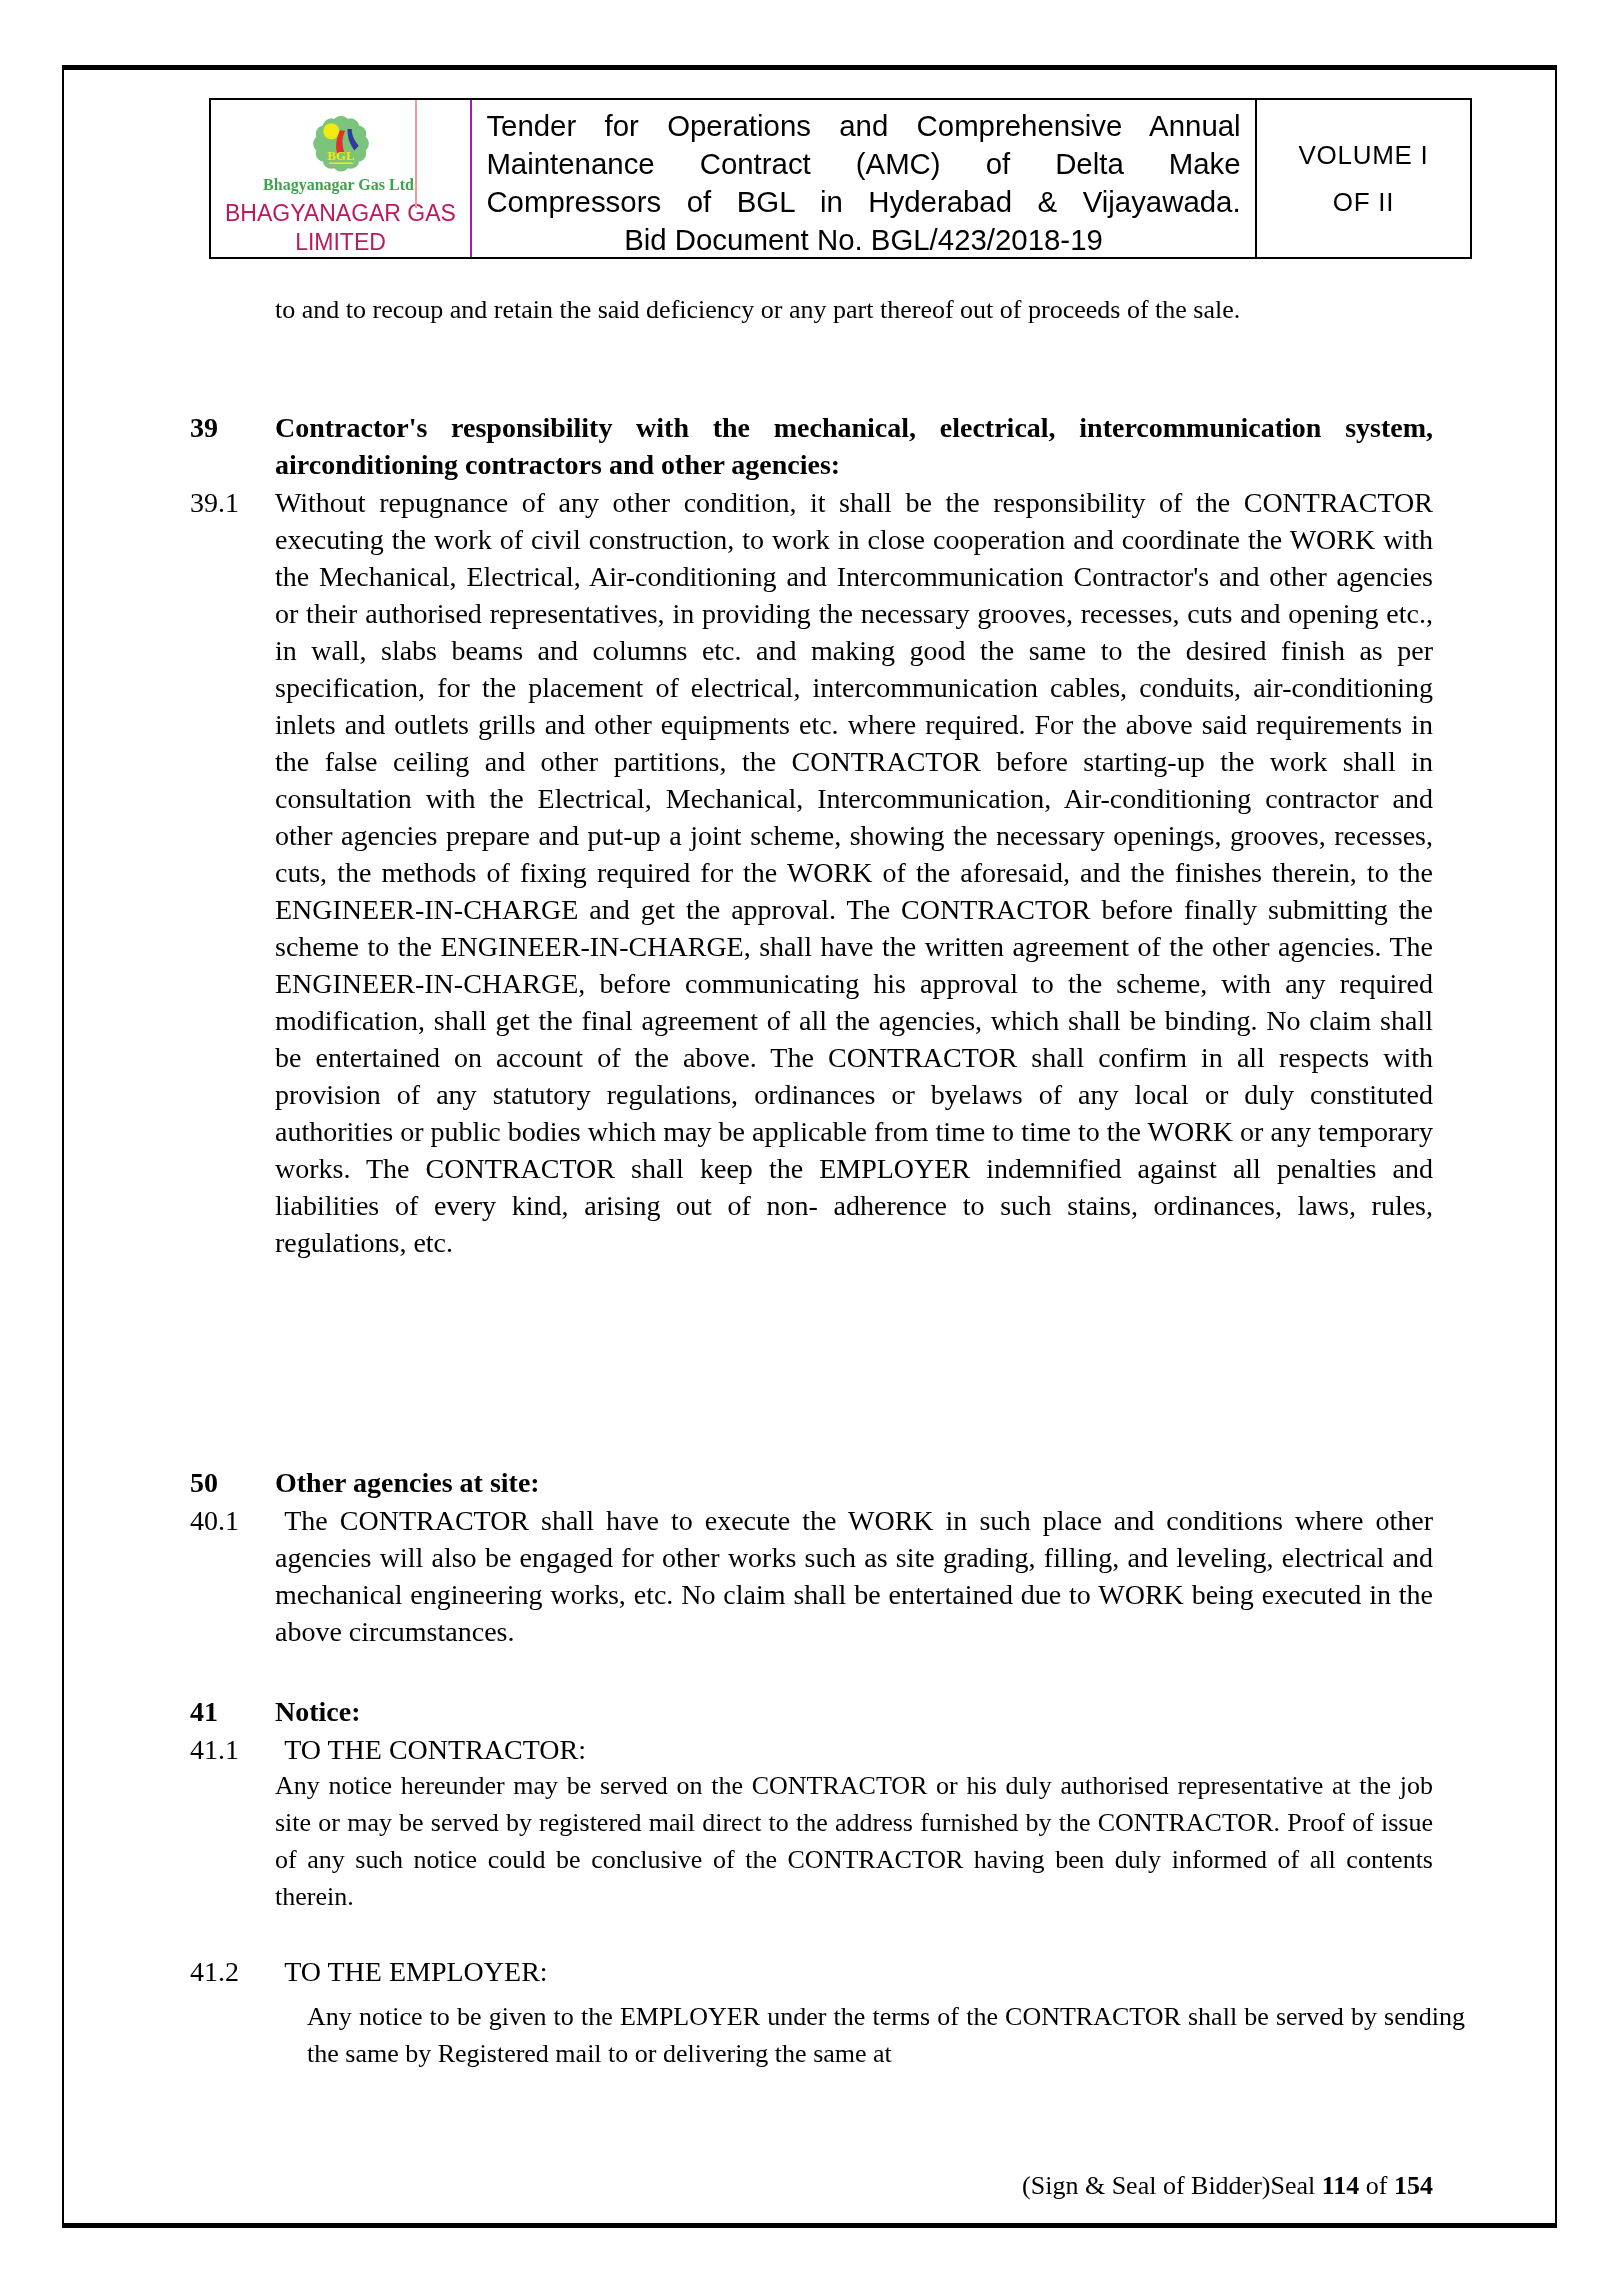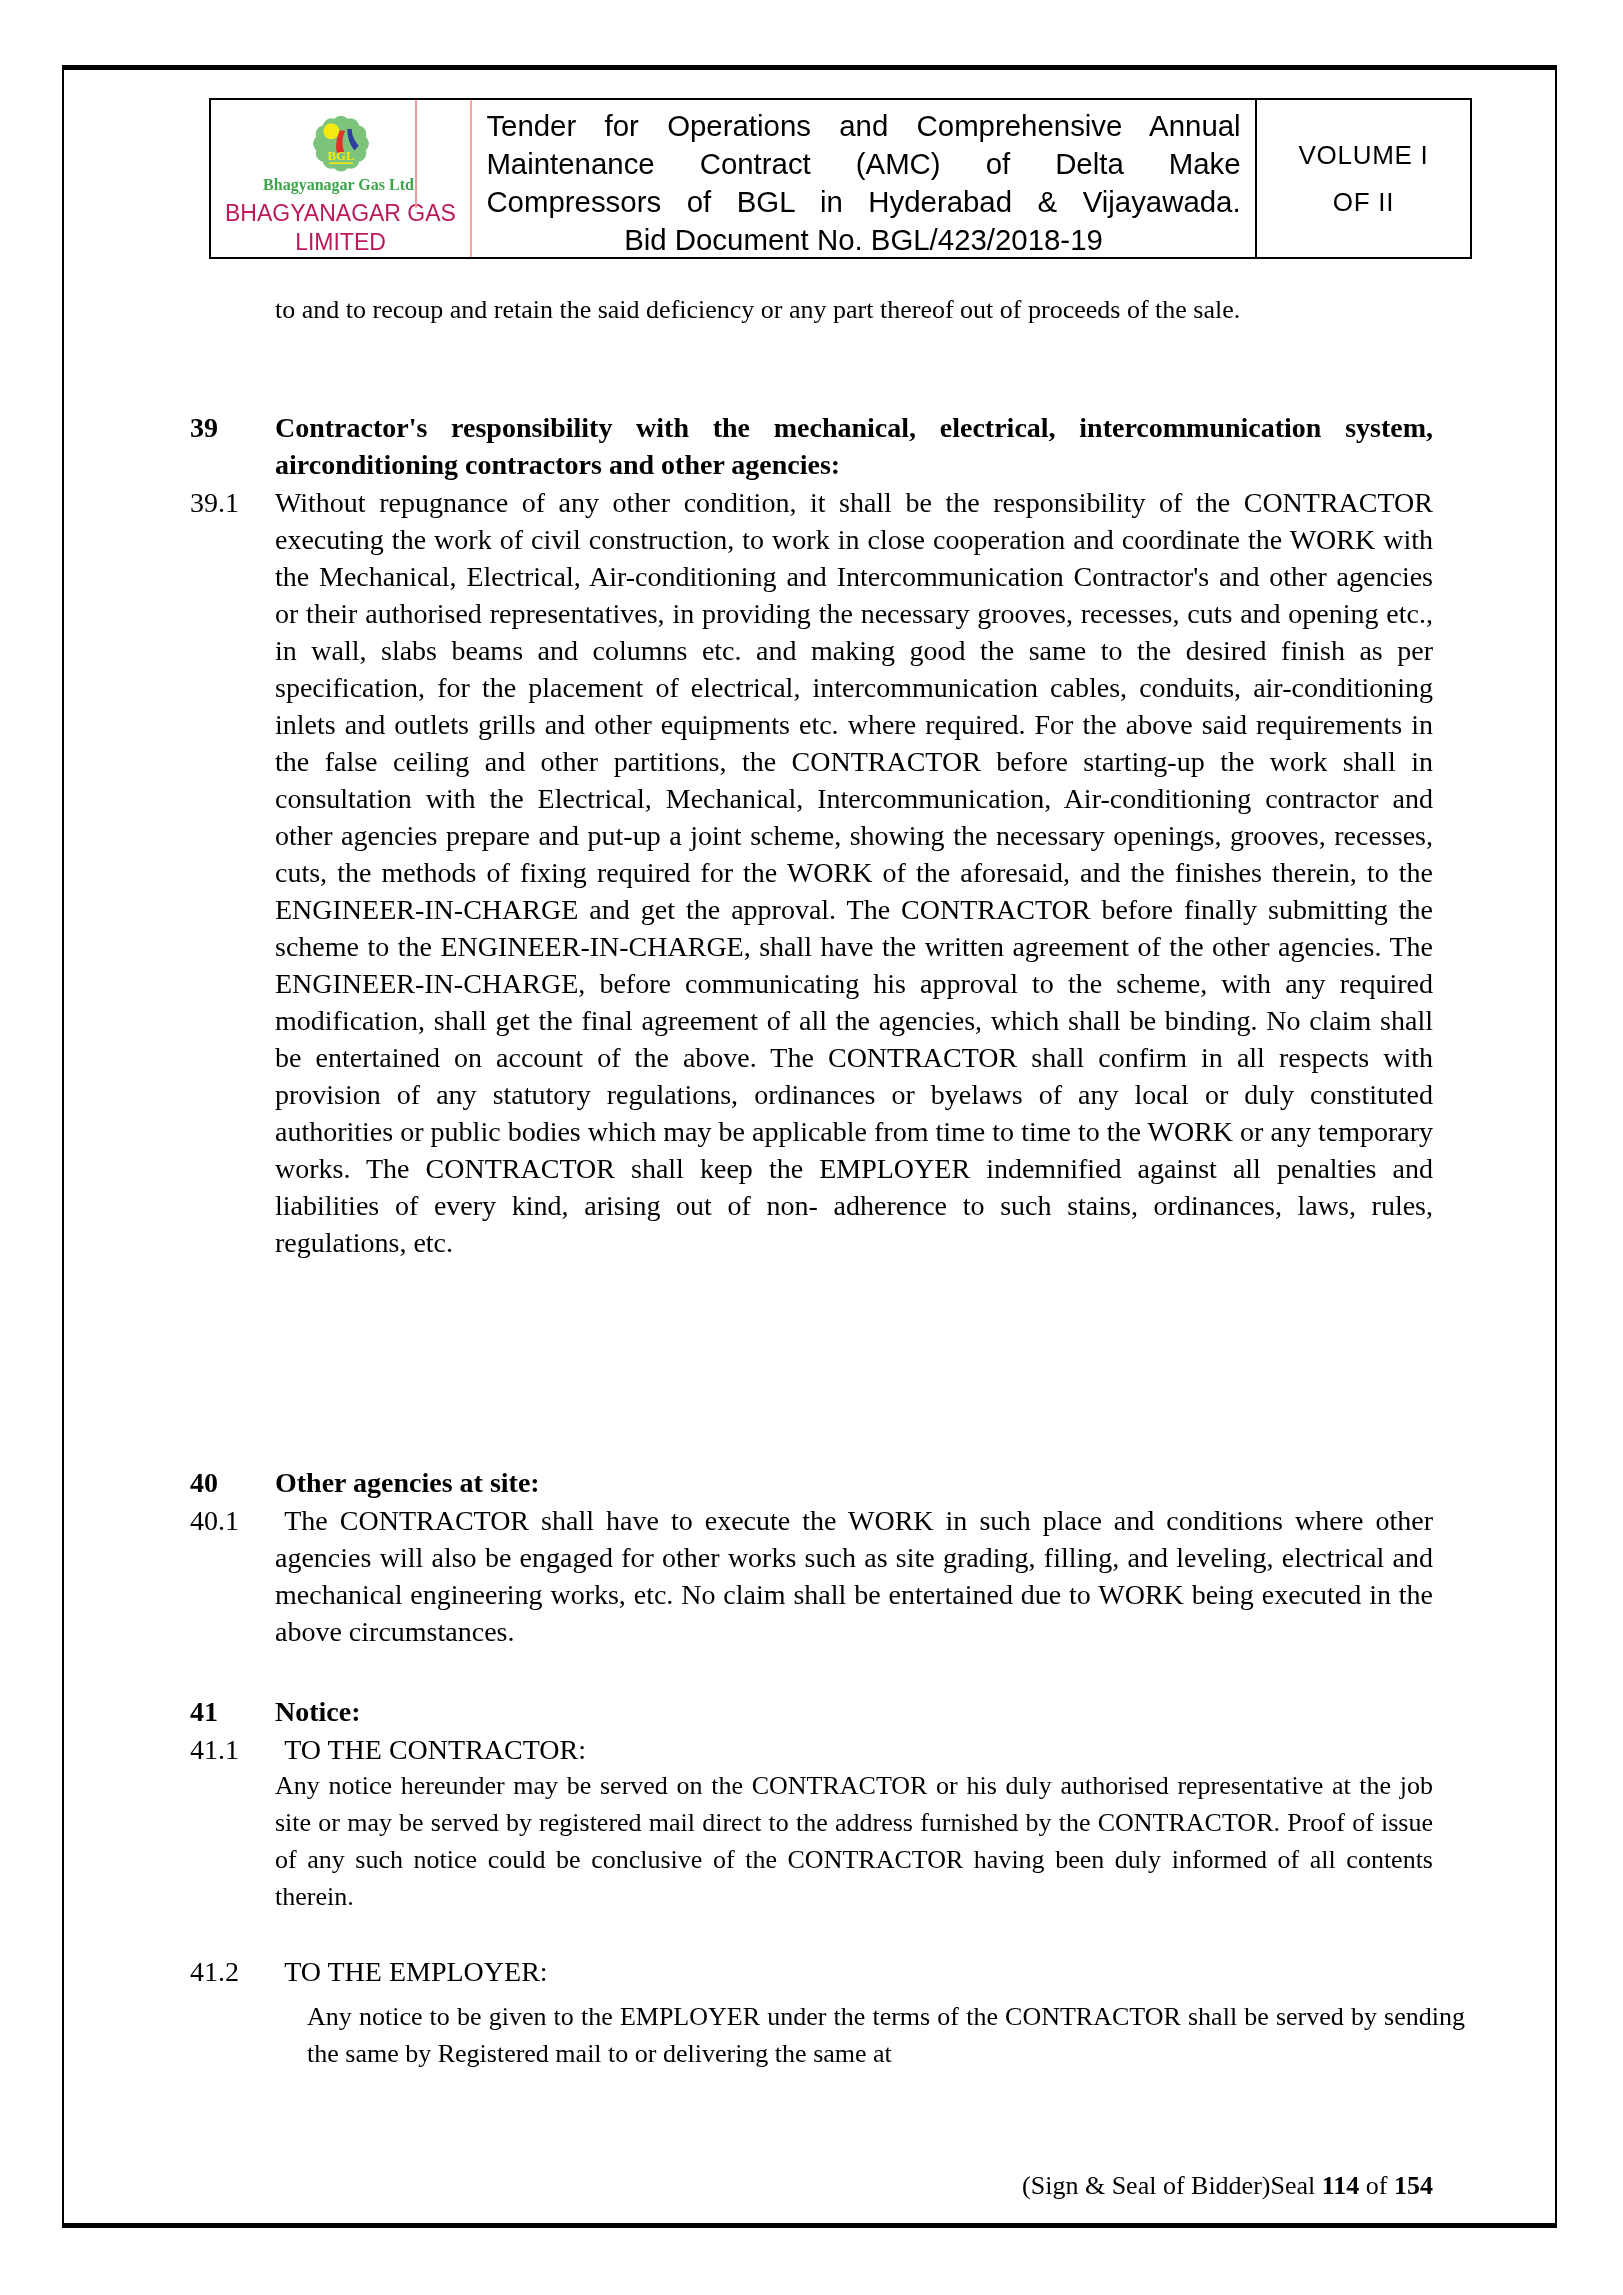--- a/index.html
+++ b/index.html
@@ -26,21 +26,21 @@
   .red-line{position:absolute;top:0;left:204px;width:2px;height:108px;background:#f29a9a;}
   .logo-subname{
     font-family:"Liberation Serif",serif;font-weight:bold;font-size:16px;
     color:#3ea44c;margin-top:1.3px;line-height:18.3px;
   }
   .company-name{
     font-family:"Liberation Sans",sans-serif;font-size:23px;line-height:29px;
     text-align:center;margin-top:5.2px;color:#be185d;
   }
   .cell-title{
-    flex:1;border-left:2px solid #fca5a5;border-right:2px solid #000;
+    flex:1;border-left:2px solid #a21caf;border-right:2px solid #000;
     padding:6.5px 14.4px 0 14.4px;
   }
   .title-line{
     font-family:"Liberation Sans",sans-serif;font-size:29.4px;line-height:38px;
     white-space:normal;
   }
   .title-just{text-align:justify;text-align-last:justify;}
   .title-center{text-align:center;}
   .cell-volume{
     width:213px;display:flex;flex-direction:column;align-items:center;justify-content:center;
@@ -127,21 +127,21 @@
 
 <div class="block" style="left:190px;top:484px;width:1243px;">
   <div class="row">
     <div class="num">39.1</div>
     <div class="txt">Without repugnance of any other condition, it shall be the responsibility of the CONTRACTOR executing the work of civil construction, to work in close cooperation and coordinate the WORK with the Mechanical, Electrical, Air-conditioning and Intercommunication Contractor's and other agencies or their authorised representatives, in providing the necessary grooves, recesses, cuts and opening etc., in wall, slabs beams and columns etc. and making good the same to the desired finish as per specification, for the placement of electrical, intercommunication cables, conduits, air-conditioning inlets and outlets grills and other equipments etc. where required. For the above said requirements in the false ceiling and other partitions, the CONTRACTOR before starting-up the work shall in consultation with the Electrical, Mechanical, Intercommunication, Air-conditioning contractor and other agencies prepare and put-up a joint scheme, showing the necessary openings, grooves, recesses, cuts, the methods of fixing required for the WORK of the aforesaid, and the finishes therein, to the ENGINEER-IN-CHARGE and get the approval. The CONTRACTOR before finally submitting the scheme to the ENGINEER-IN-CHARGE, shall have the written agreement of the other agencies. The ENGINEER-IN-CHARGE, before communicating his approval to the scheme, with any required modification, shall get the final agreement of all the agencies, which shall be binding. No claim shall be entertained on account of the above. The CONTRACTOR shall confirm in all respects with provision of any statutory regulations, ordinances or byelaws of any local or duly constituted authorities or public bodies which may be applicable from time to time to the WORK or any temporary works. The CONTRACTOR shall keep the EMPLOYER indemnified against all penalties and liabilities of every kind, arising out of non- adherence to such stains, ordinances, laws, rules, regulations, etc.</div>
   </div>
 </div>
 
 <div class="block bold" style="left:190px;top:1464px;width:1243px;">
   <div class="row">
-    <div class="num">40</div>
+    <div class="num">50</div>
     <div class="txt">Other agencies at site:</div>
   </div>
 </div>
 
 <div class="block" style="left:190px;top:1502px;width:1243px;">
   <div class="row">
     <div class="num">40.1</div>
     <div class="txt indent-first">The CONTRACTOR shall have to execute the WORK in such place and conditions where other agencies will also be engaged for other works such as site grading, filling, and leveling, electrical and mechanical engineering works, etc. No claim shall be entertained due to WORK being executed in the above circumstances.</div>
   </div>
 </div>

